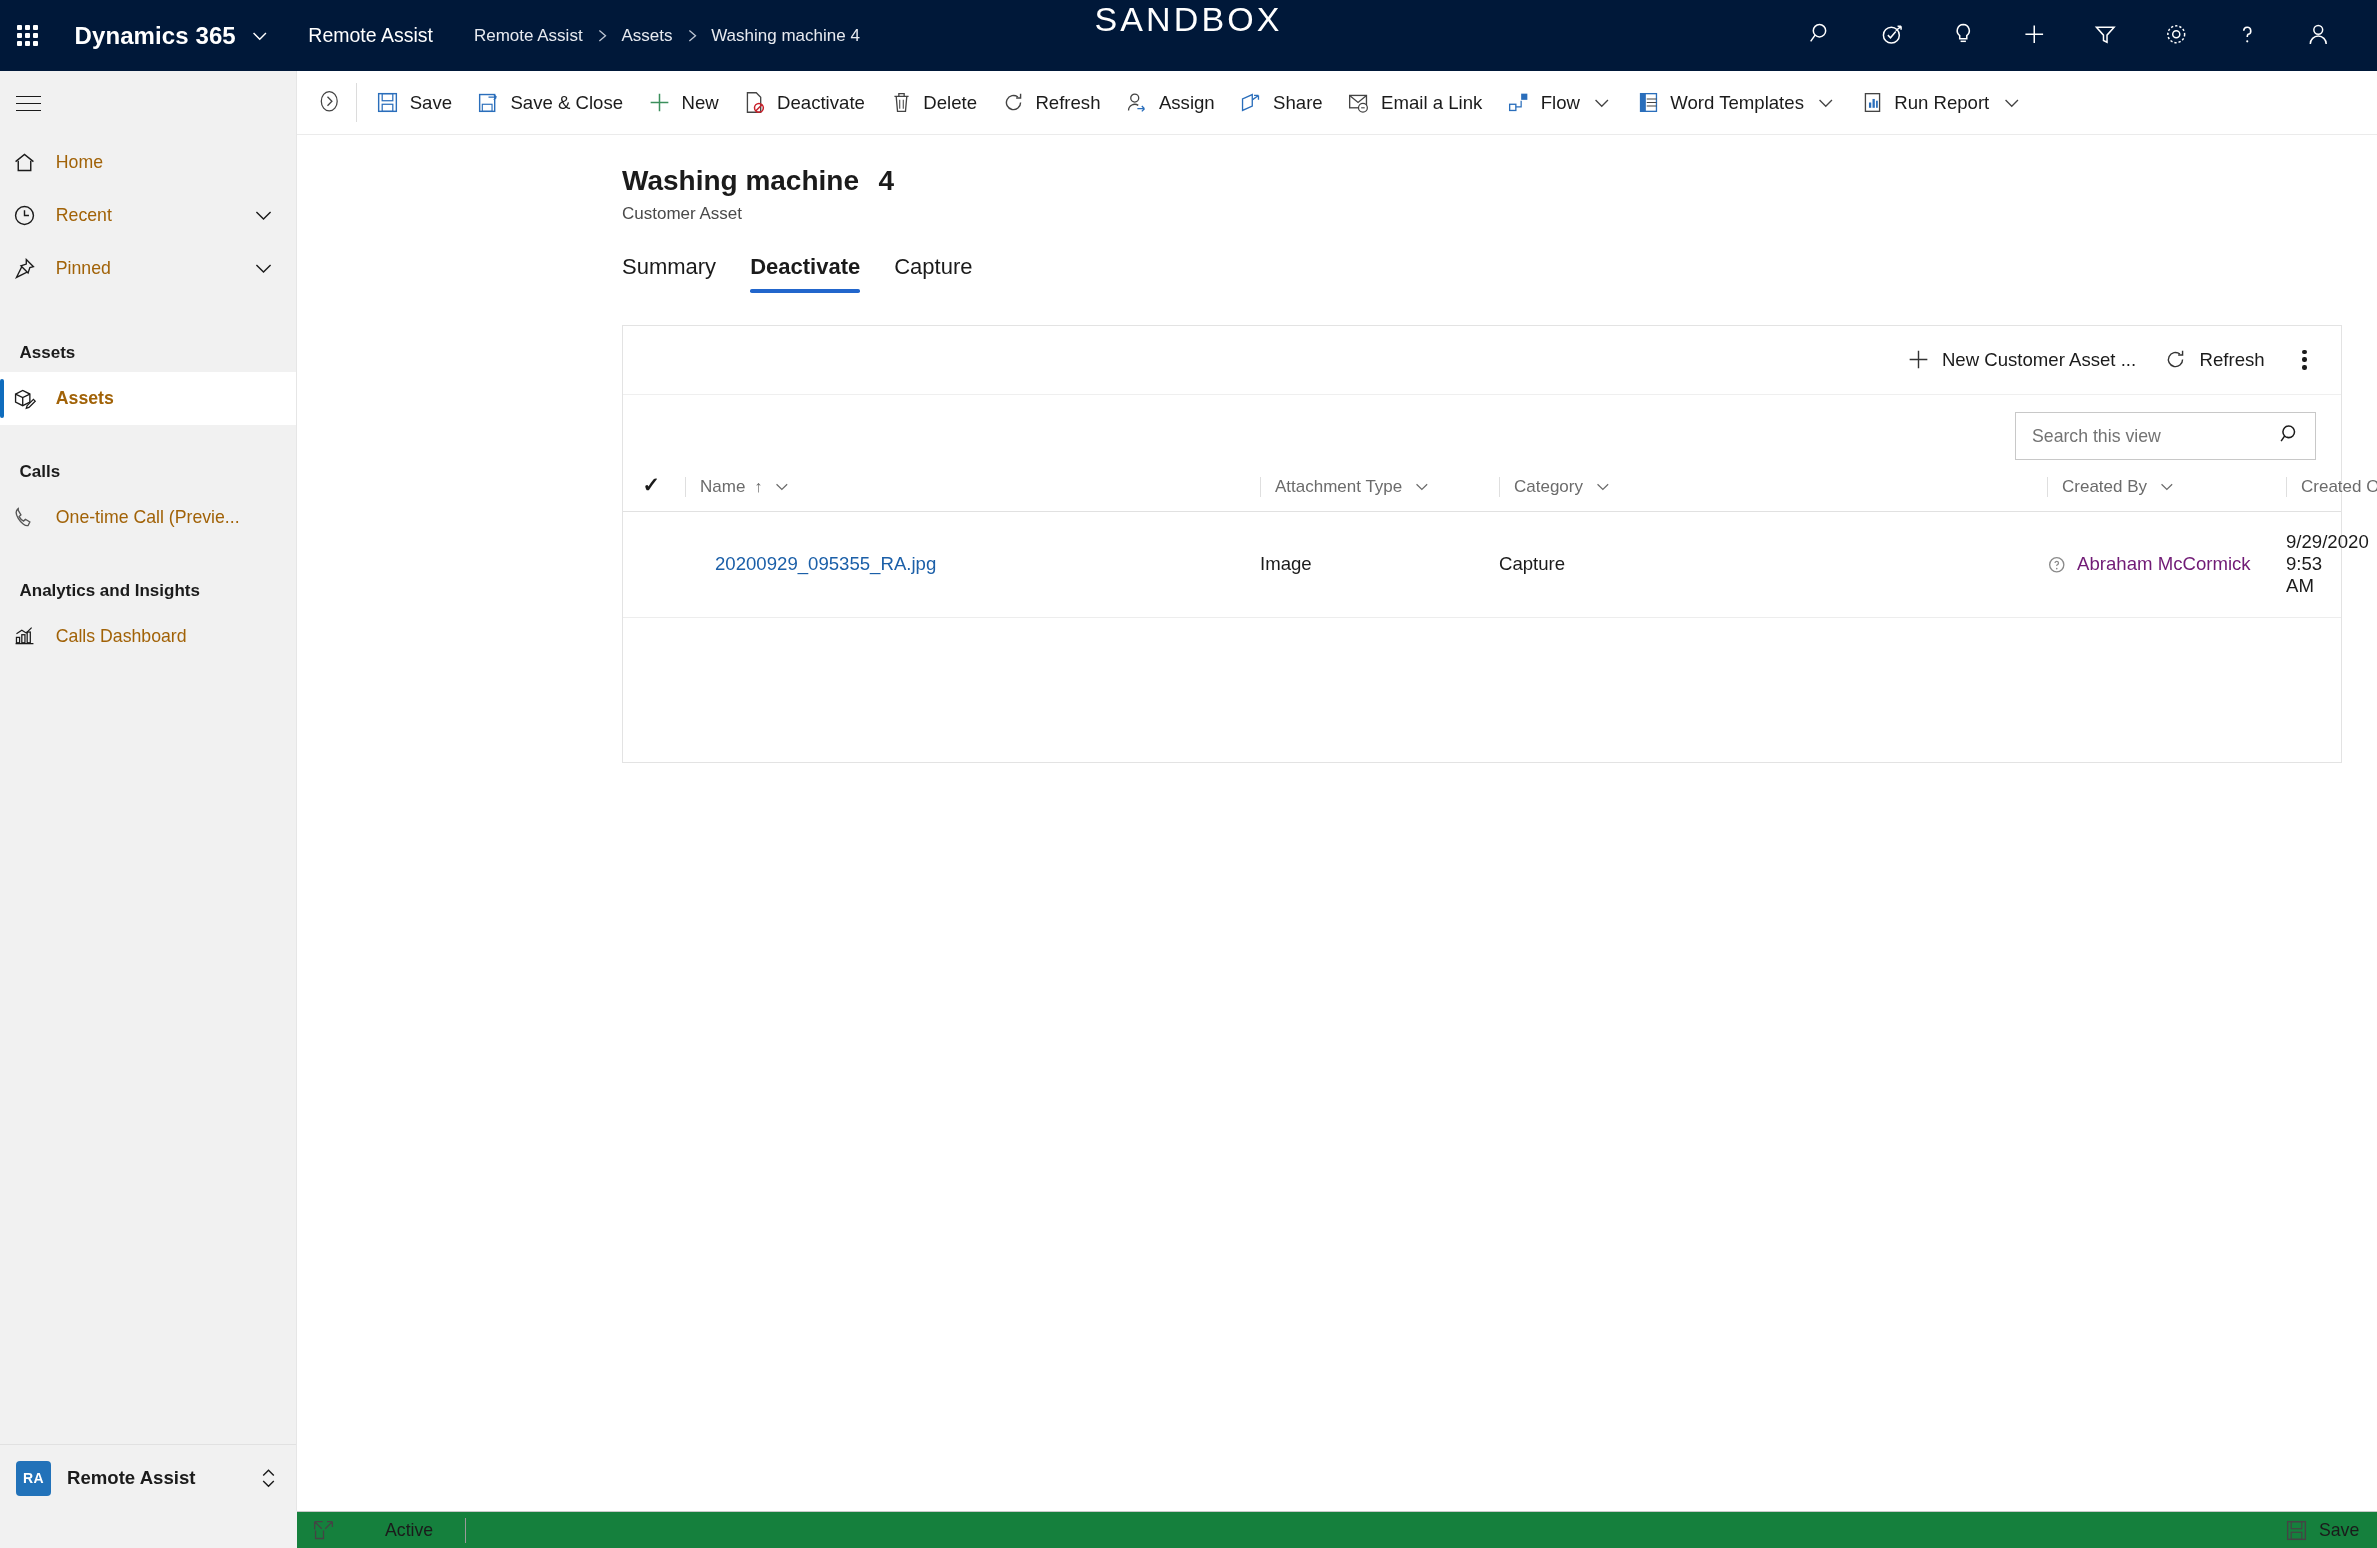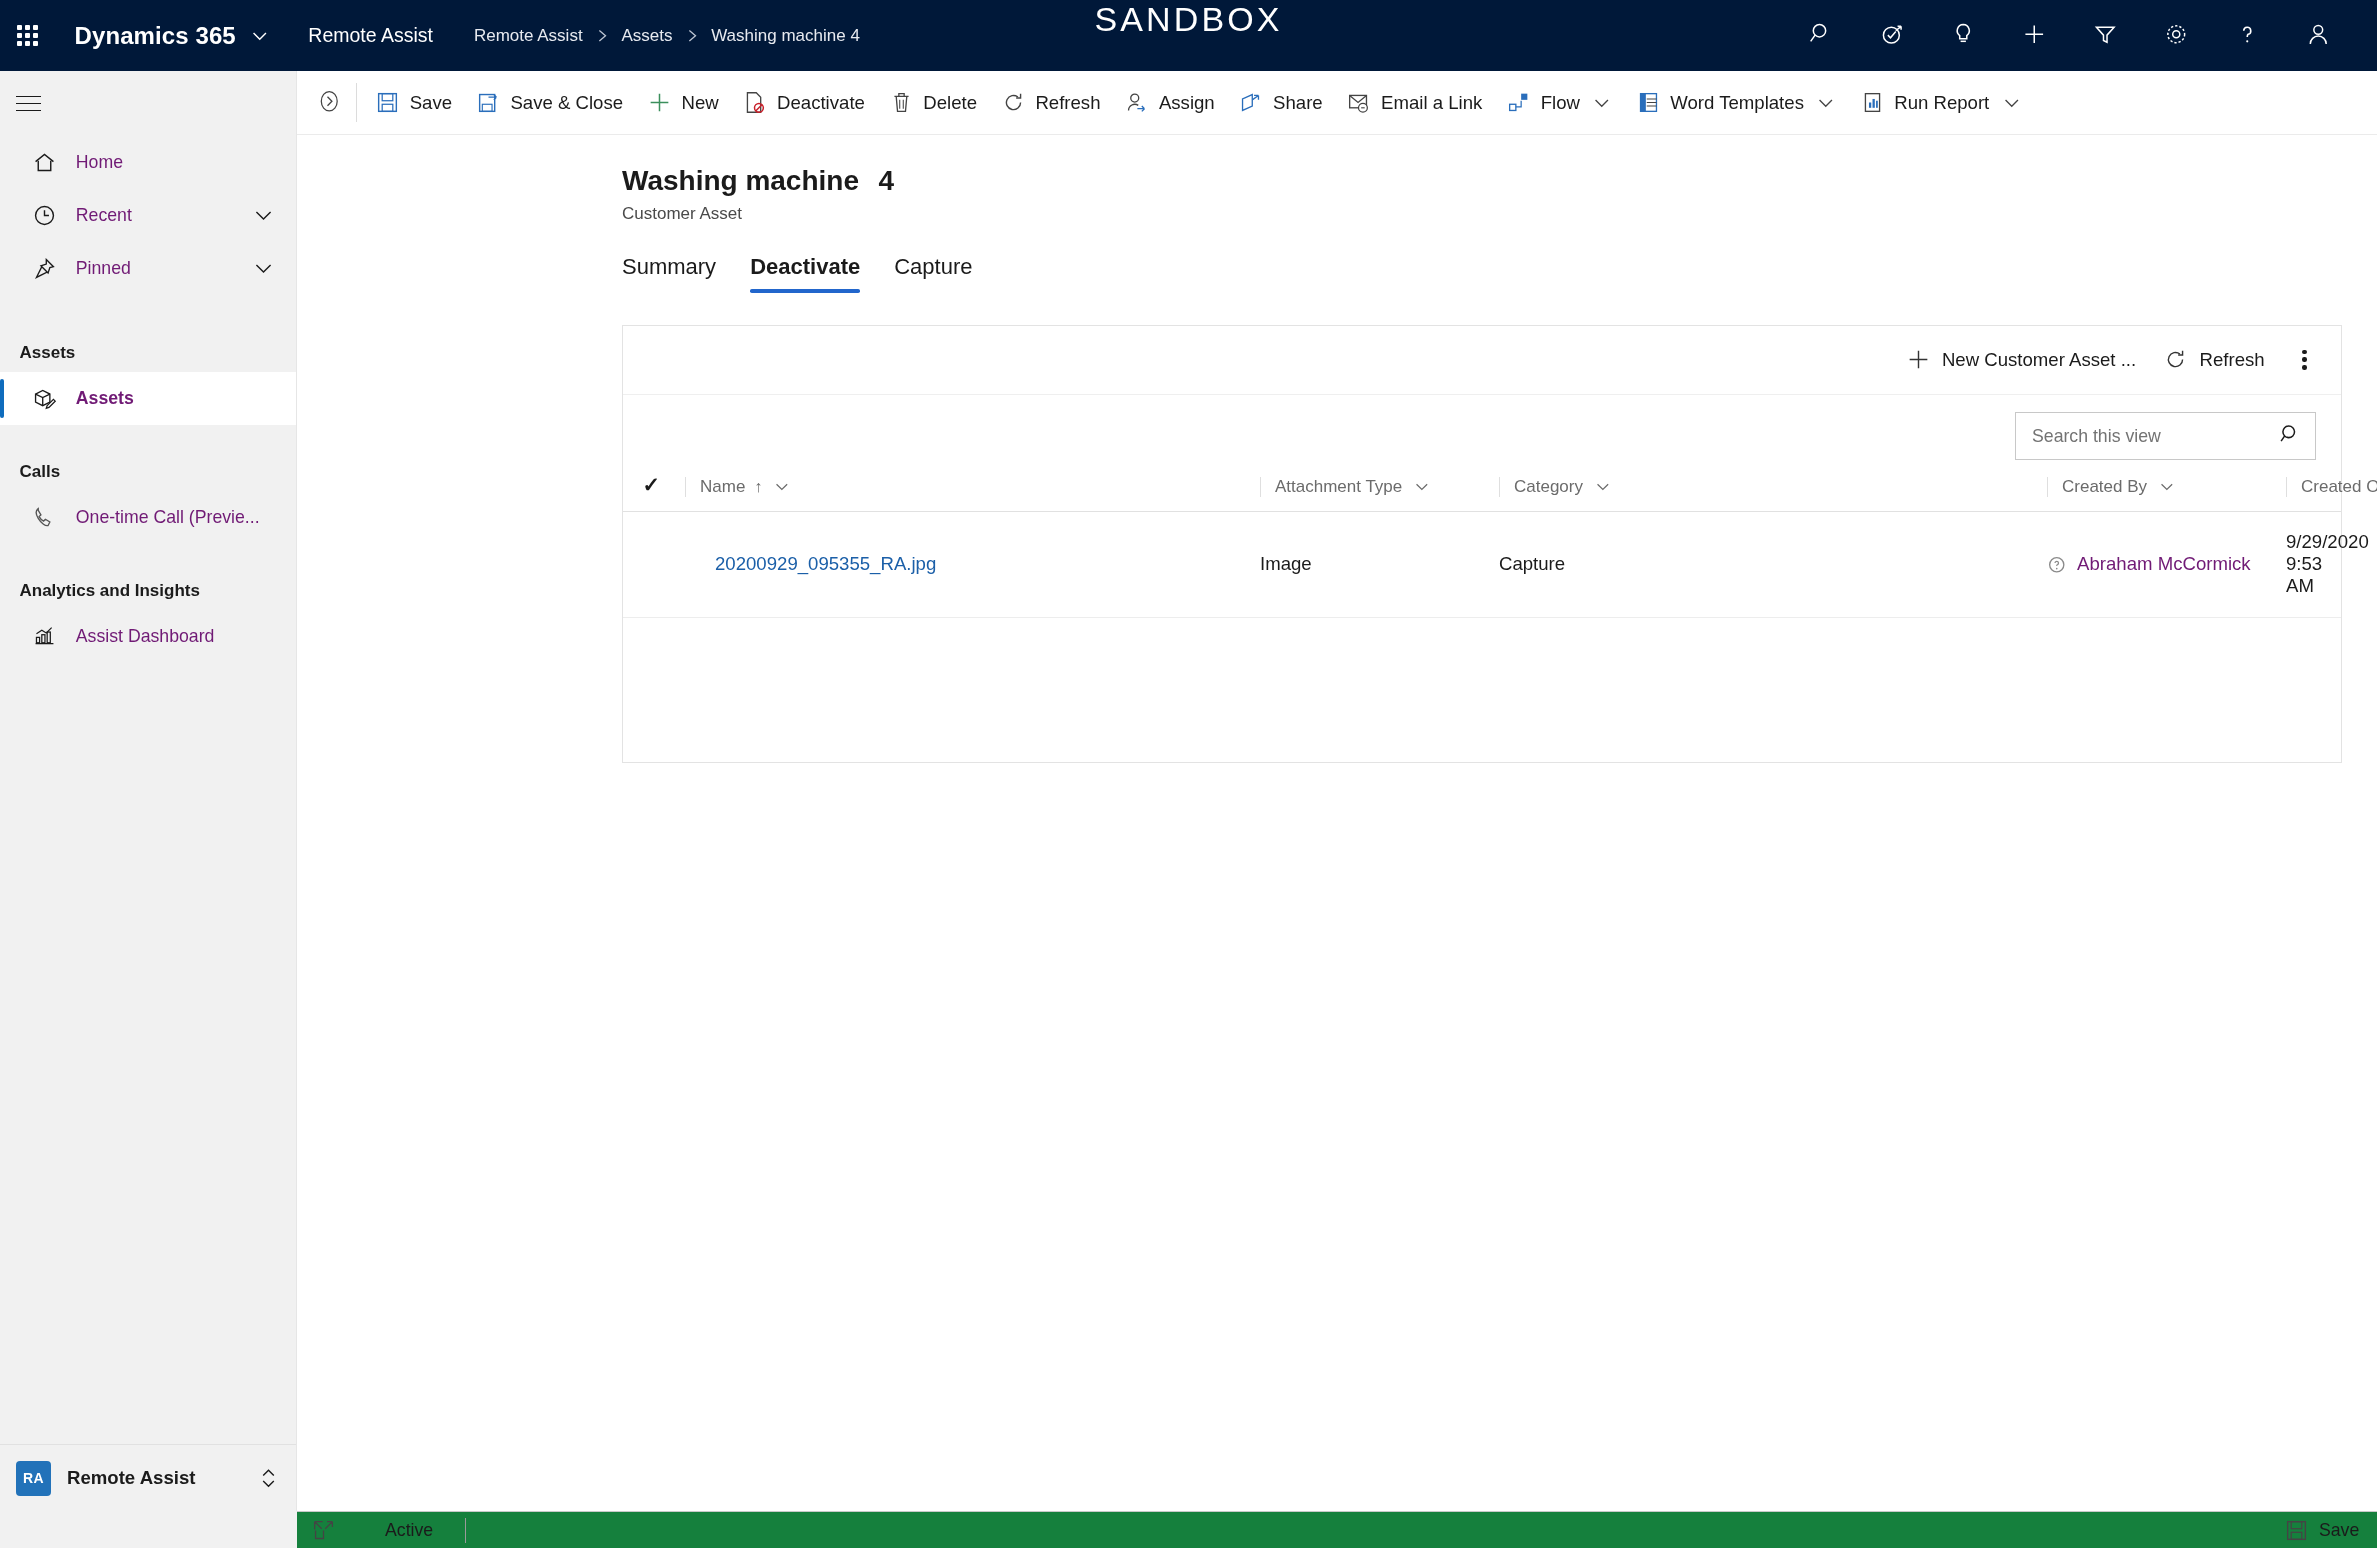--- a/index.html
+++ b/index.html
@@ -83,22 +83,22 @@
     border-right: 0.9px solid #e6e6e6;
   }
   .hamburger {
     height: 65px; display: flex; align-items: center;
     padding-left: 16px; cursor: pointer;
   }
   .ham-lines { width: 25px; }
   .ham-lines i { display: block; height: 1.8px; background: #1b1b1b; margin: 5.3px 0; }
   .nav-item {
     height: 53px; display: flex; align-items: center;
-    padding-left: 32px; cursor: pointer; position: relative;
-    font-size: 17.7px; color: #701a75;
+    padding-left: 12px; cursor: pointer; position: relative;
+    font-size: 17.7px; color: #a16207;
   }
   .nav-item .ic {
     width: 35px; display: flex; align-items: center; justify-content: flex-start;
   }
   .nav-item .lbl { margin-left: 8.8px; white-space: nowrap; }
   .nav-item .chev { margin-left: auto; margin-right: 21px; display: flex; }
   .nav-item.selected {
     background: #ffffff; font-weight: 600;
   }
   .nav-item.selected::before {
@@ -459,21 +459,21 @@
       <div class="nav-item">
         <span class="ic">
           <svg width="25" height="25" viewBox="0 0 28 28">
               <path d="M4 22h20" stroke="#1b1b1b" stroke-width="1.4"></path>
               <rect x="5" y="15" width="3.5" height="6" fill="none" stroke="#1b1b1b" stroke-width="1.4"></rect>
               <rect x="11" y="12" width="3.5" height="9" fill="none" stroke="#1b1b1b" stroke-width="1.4"></rect>
               <rect x="17" y="9" width="3.5" height="12" fill="none" stroke="#1b1b1b" stroke-width="1.4"></rect>
               <path d="M5 11l6-4 5 3 6-6" fill="none" stroke="#1b1b1b" stroke-width="1.3"></path>
             </svg>
         </span>
-        <span class="lbl">Assist Dashboard</span>
+        <span class="lbl">Calls Dashboard</span>
       </div>
 
       <div class="sidebar-foot">
         <div class="ra-badge">RA</div>
         <div class="ra-label">Remote Assist</div>
         <span class="ra-switch">
           <svg width="23" height="26.5" viewBox="0 0 26 30">
               <path d="M7 12l6-6 6 6" fill="none" stroke="#1b1b1b" stroke-width="1.6"></path>
               <path d="M7 18l6 6 6-6" fill="none" stroke="#1b1b1b" stroke-width="1.6"></path>
             </svg>

